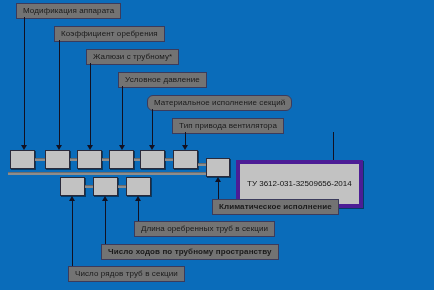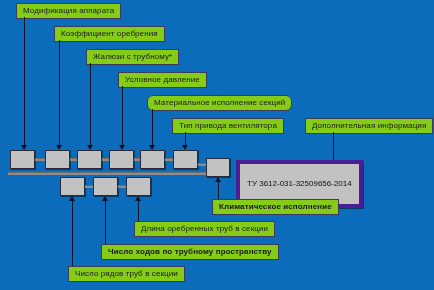--- a/index.html
+++ b/index.html
@@ -16,21 +16,21 @@
   #diagram {
     position: relative;
     width: 434px;
     height: 290px;
     background: #0a6cba;
   }
 
   
   .label {
     position: absolute;
-    background: #84cc16;
+    background: #737373;
     color: #1a1a1a;
     border: 1px solid #3b3b5c;
     box-sizing: border-box;
     font-size: 8px;
     line-height: 1;
     white-space: nowrap;
     padding: 3px 6px 3px 6px;
     letter-spacing: 0.1px;
   }
 
@@ -99,21 +99,20 @@
 <body>
 
 <div id="diagram">
 
   <div class="label" style="left:16px;  top:3px;">Модификация аппарата</div>
   <div class="label" style="left:54px;  top:26px;">Коэффициент оребрения</div>
   <div class="label" style="left:86px;  top:49px;">Жалюзи с трубному*</div>
   <div class="label" style="left:118px; top:72px;">Условное давление</div>
   <div class="label" style="left:147px; top:95px;border-radius:6px;">Материальное исполнение секций</div>
   <div class="label" style="left:172px; top:118px;">Тип привода вентилятора</div>
-  <div class="label" style="left:305px; top:118px;">Дополнительная информация</div>
 
   <div class="vline" style="left:24px;  top:17px;  height:128px;"></div>
   <div class="vline" style="left:59px;  top:40px;  height:105px;"></div>
   <div class="vline" style="left:90px;  top:63px;  height:82px;"></div>
   <div class="vline" style="left:122px; top:86px;  height:59px;"></div>
   <div class="vline" style="left:152px; top:109px; height:36px;"></div>
   <div class="vline" style="left:185px; top:132px; height:13px;"></div>
   <div class="vline" style="left:333px; top:132px; height:28px;"></div>
 
   <div class="arrow-down" style="left:21px;  top:145px;"></div>

